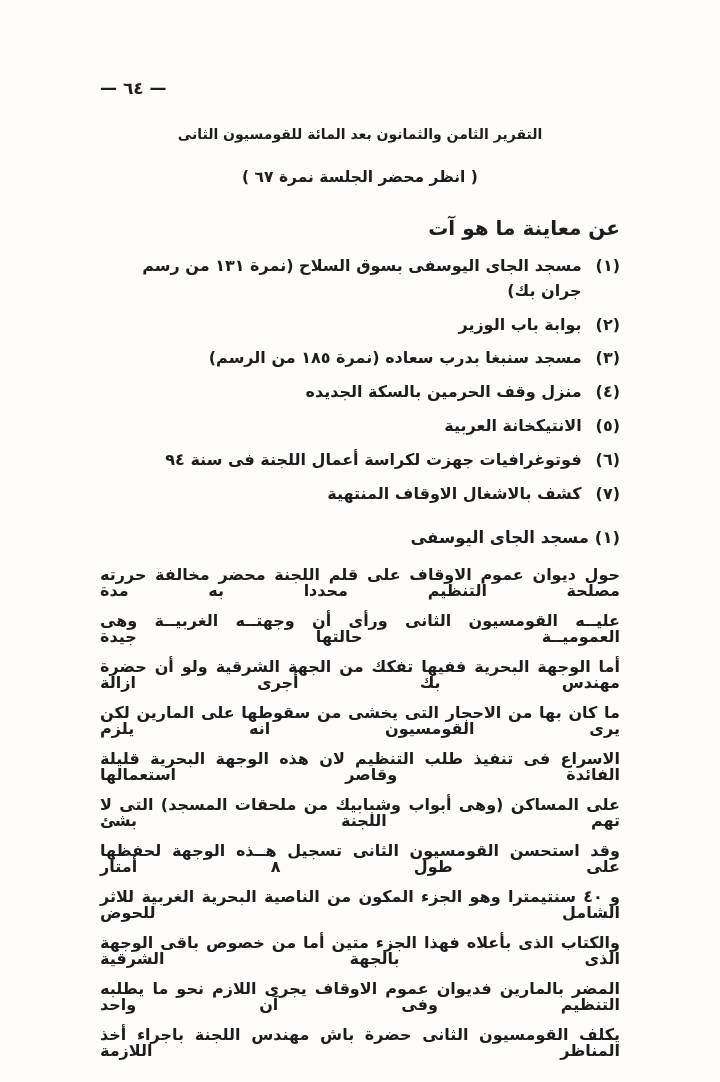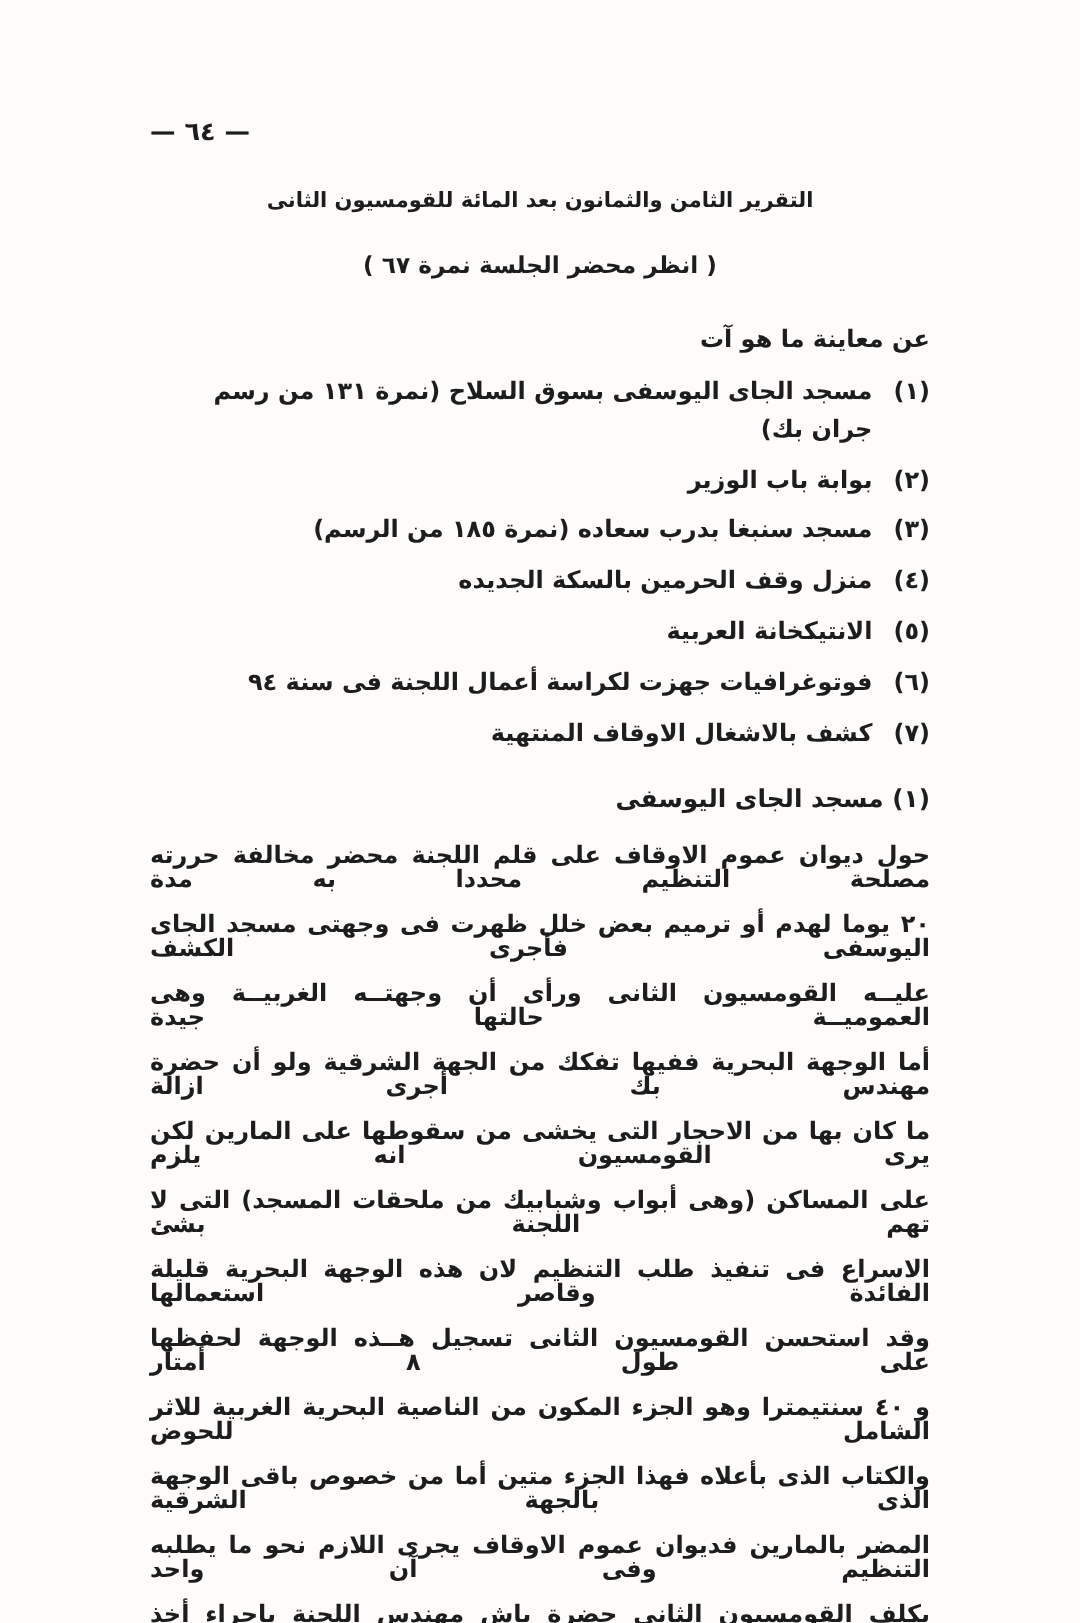--- a/index.html
+++ b/index.html
@@ -34,21 +34,21 @@
     margin-bottom: 26px;
   }
   .reference {
     text-align: center;
     font-size: 15.5px;
     font-weight: bold;
     margin-bottom: 30px;
   }
   .intro {
     text-align: right;
-    font-size: 16px;
+    font-size: 20px;
     font-weight: bold;
     margin-bottom: 14px;
   }
   .list {
     margin: 0 0 22px 0;
   }
   .list-item {
     display: flex;
     flex-direction: row;
     align-items: baseline;
@@ -119,25 +119,24 @@
         <span class="item-text">فوتوغرافيات جهزت لكراسة أعمال اللجنة فى سنة ٩٤</span>
       </div>
       <div class="list-item">
         <span class="item-num">(٧)</span>
         <span class="item-text">كشف بالاشغال الاوقاف المنتهية</span>
       </div>
     </div>
   <div class="subheading">(١) مسجد الجاى اليوسفى</div>
   <div class="body-block" id="body">
       <div class="body-line">حول ديوان عموم الاوقاف على قلم اللجنة محضر مخالفة حررته مصلحة التنظيم محددا به مدة</div>
-      <div class="body-line">٢٠ يوما لهدم أو ترميم بعض خلل ظهرت فى وجهتى مسجد الجاى اليوسفى فأجرى الكشف</div>
       <div class="body-line">عليــه القومسيون الثانى ورأى أن وجهتــه الغربيــة وهى العموميــة حالتها جيدة</div>
       <div class="body-line">أما الوجهة البحرية ففيها تفكك من الجهة الشرقية ولو أن حضرة مهندس بك أجرى ازالة</div>
       <div class="body-line">ما كان بها من الاحجار التى يخشى من سقوطها على المارين لكن يرى القومسيون انه يلزم</div>
+      <div class="body-line">الاسراع فى تنفيذ طلب التنظيم لان هذه الوجهة البحرية قليلة الفائدة وقاصر استعمالها</div>
       <div class="body-line">على المساكن (وهى أبواب وشبابيك من ملحقات المسجد) التى لا تهم اللجنة بشئ</div>
-      <div class="body-line">الاسراع فى تنفيذ طلب التنظيم لان هذه الوجهة البحرية قليلة الفائدة وقاصر استعمالها</div>
       <div class="body-line">وقد استحسن القومسيون الثانى تسجيل هــذه الوجهة لحفظها على طول ٨ أمتار</div>
       <div class="body-line">و ٤٠ سنتيمترا وهو الجزء المكون من الناصية البحرية الغربية للاثر الشامل للحوض</div>
       <div class="body-line">والكتاب الذى بأعلاه فهذا الجزء متين أما من خصوص باقى الوجهة الذى بالجهة الشرقية</div>
       <div class="body-line">المضر بالمارين فديوان عموم الاوقاف يجرى اللازم نحو ما يطلبه التنظيم وفى آن واحد</div>
       <div class="body-line">يكلف القومسيون الثانى حضرة باش مهندس اللجنة باجراء أخذ المناظر اللازمة</div>
     </div>
 </div>
 
 </body></html>

